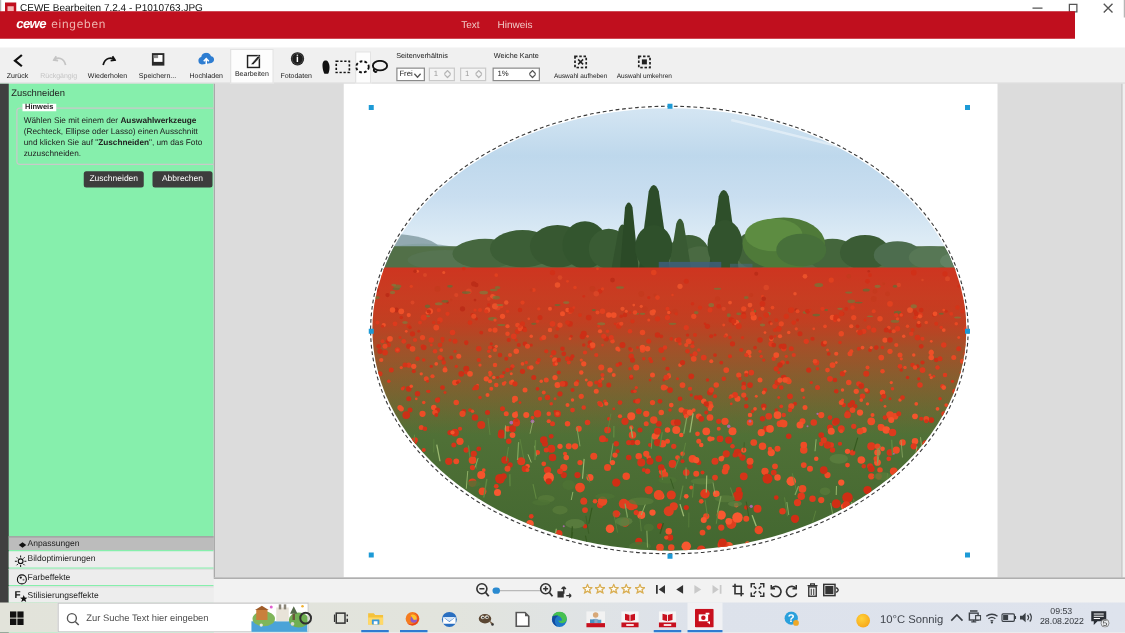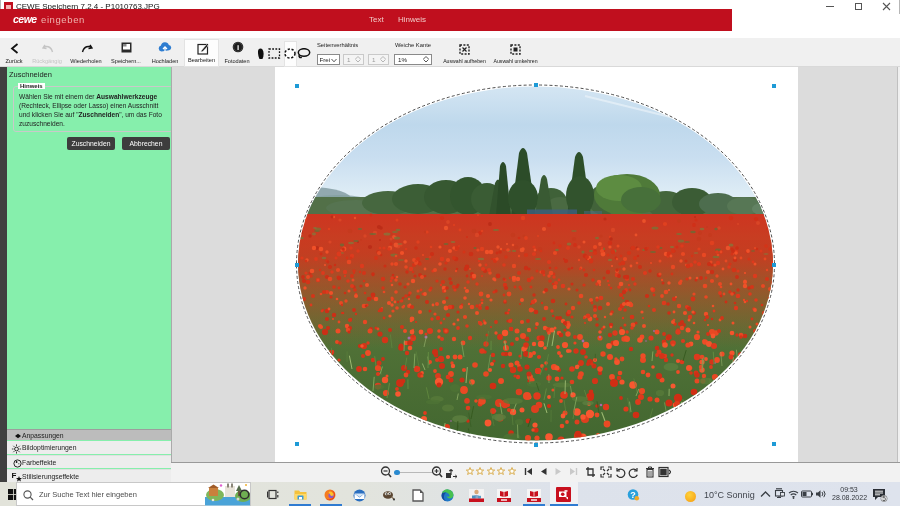--- a/index.html
+++ b/index.html
@@ -5,28 +5,28 @@
 .abs{position:absolute}
 .tlabel{font-size:5.6px;color:#1a1a1a;text-align:center;position:absolute;width:100%;bottom:3px;left:0;white-space:nowrap}
 .tbtn{position:absolute;top:38px;height:29px;text-align:center}
 .handle{position:absolute;width:4px;height:4px;background:#1d9ad6}
 svg{display:block}
 </style></head><body>
 <div class="abs" style="left:0;top:0;width:900px;height:13.5px;background:#fff;border-left:1px solid #b6b6b6;border-right:1px solid #b6b6b6">
 <div class="abs" style="left:3px;top:2px;width:9px;height:9px;background:#c00f1e">
       <div class="abs" style="left:2px;top:2.5px;width:5px;height:4px;background:#f4b6b6"></div>
     </div>
-<div class="abs" style="left:15px;top:1.5px;font-size:8px;color:#111;white-space:nowrap">CEWE Speichern 7.2.4 - P1010763.JPG</div>
+<div class="abs" style="left:15px;top:1.5px;font-size:8px;color:#111;white-space:nowrap">CEWE Bearbeiten 7.2.4 - P1010763.JPG</div>
 <div class="abs" style="left:825px;top:6px;width:8px;height:1.2px;background:#555"></div>
 <div class="abs" style="left:854px;top:3px;width:7px;height:7px;border:1.1px solid #555"></div>
 <svg class="abs" style="left:881px;top:2px" width="9" height="9">
       <path d="M1 1 L8 8 M8 1 L1 8" stroke="#555" stroke-width="1.1"></path>
     </svg>
 </div>
-<div class="abs" style="left:0;top:9px;width:732px;height:22px;background:#c00f1e">
+<div class="abs" style="left:0;top:9px;width:860px;height:22px;background:#c00f1e">
 <div class="abs" style="left:13px;top:4px;font-size:10.5px;font-weight:bold;font-style:italic;color:#fff;letter-spacing:-0.5px">cewe</div>
 <div class="abs" style="left:41px;top:5px;font-size:9.5px;color:#efb3ae;letter-spacing:0.6px">eingeben</div>
 <div class="abs" style="left:369px;top:6px;font-size:8px;color:#f0c9c6">Text</div>
 <div class="abs" style="left:398px;top:6px;font-size:8px;color:#f0c9c6">Hinweis</div>
 </div>
 <div class="abs" style="left:0;top:35.5px;width:900px;height:31.5px;background:#fff">
 <div class="abs" style="left:0;top:2px;width:900px;height:29.5px;background:#f0f0f0;border-bottom:1px solid #d9d9d9">
 <div class="tbtn" style="left:1px;width:26px;top:0">
         <svg class="abs" style="left:9px;top:5px" width="9" height="11">
           <path d="M7.5 1 L2 5.5 L7.5 10" stroke="#111" stroke-width="1.8" fill="none"></path>
@@ -1884,21 +1884,21 @@
       <path d="M11 4 L13 6 L11 8" stroke="#333" stroke-width="1.2" fill="none"></path>
     </svg>
 </div>
 <div class="abs" style="left:0;top:482px;width:900px;height:24px;background:linear-gradient(90deg,#e2e3da 0%,#e2e4dd 40%,#dde2eb 62%,#dee3ed 100%)">
 <svg class="abs" style="left:8px;top:7px" width="11" height="11">
       <rect x="0" y="0" width="5.1" height="5.1" fill="#111"></rect>
       <rect x="5.9" y="0" width="5.1" height="5.1" fill="#111"></rect>
       <rect x="0" y="5.9" width="5.1" height="5.1" fill="#111"></rect>
       <rect x="5.9" y="5.9" width="5.1" height="5.1" fill="#111"></rect>
     </svg>
-<div class="abs" style="left:16px;top:0;width:235px;height:24px;background:#fff;border:1px solid #c8c8c8">
+<div class="abs" style="left:46px;top:0;width:201px;height:24px;background:#fff;border:1px solid #c8c8c8">
 <svg class="abs" style="left:6px;top:6.5px" width="11" height="11">
         <circle cx="4.5" cy="4.5" r="3.6" fill="none" stroke="#555" stroke-width="1.1"></circle>
         <path d="M7.2 7.2 L10 10" stroke="#555" stroke-width="1.2"></path>
       </svg>
 <div class="abs" style="left:22px;top:7px;font-size:7.5px;color:#4d4d4d;white-space:nowrap">Zur Suche Text hier eingeben</div>
 <svg class="abs" style="right:0;top:0" width="45" height="22.5">
         <rect width="45" height="22.5" fill="#ffffff"></rect>
         <rect x="0" y="14" width="45" height="8.5" fill="#4aa3d8"></rect>
         <ellipse cx="10" cy="12" rx="9" ry="6" fill="#7fb65a"></ellipse>
         <ellipse cx="38" cy="13" rx="8" ry="6" fill="#6faf52"></ellipse>

